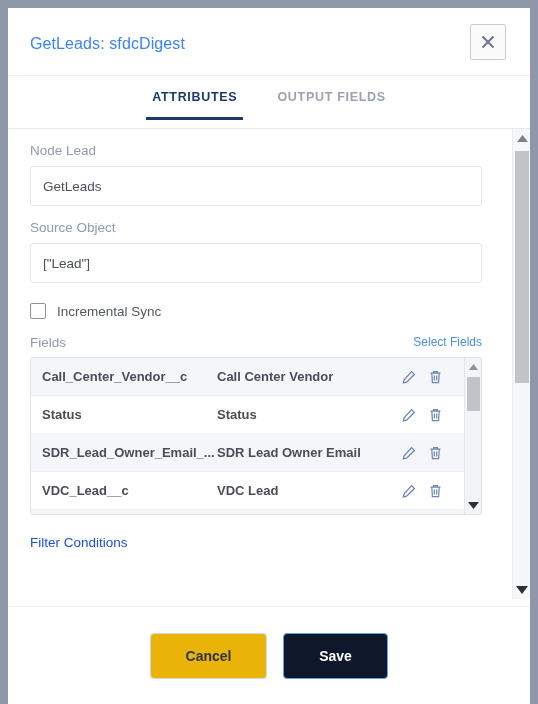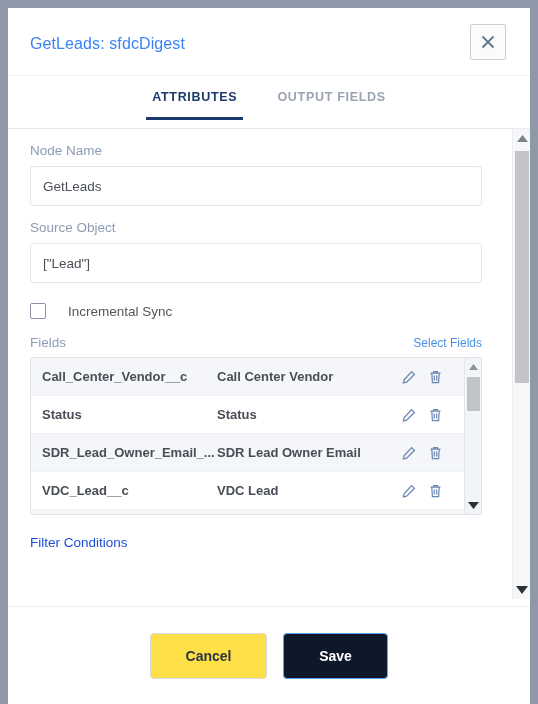--- a/index.html
+++ b/index.html
@@ -113,29 +113,29 @@
   }
   .checkbox {
     width: 16px; height: 16px;
     border: 1px solid #8a93a3;
     border-radius: 2px;
     background: #fff;
     cursor: pointer;
     box-sizing: border-box;
   }
   .check-label {
-    margin-left: 22px;
+    margin-left: 11px;
     font-size: 13.5px;
     color: #53585f;
   }
   
   .fields-head {
     display: flex;
     justify-content: space-between;
-    align-items: flex-end;
+    align-items: flex-start;
     margin: 16px 0 7px 0;
     width: 452px;
   }
   .fields-title { font-size: 13.5px; color: #8d9bb5; }
   .select-fields {
     font-size: 12px;
     color: #4a90e2;
     cursor: pointer;
     text-decoration: none;
   }
@@ -246,21 +246,21 @@
   }
   .btn {
     font-size: 14px;
     font-weight: bold;
     border-radius: 4px;
     cursor: pointer;
     font-family: "Liberation Sans", sans-serif;
   }
   .btn-cancel {
     width: 117px; height: 46px;
-    background: #fde047;
+    background: #eab308;
     border: 1px solid #d6dae0;
     color: #2c3444;
   }
   .btn-save {
     width: 105px; height: 46px;
     background: #0f172a;
     border: 1px solid #5ba4f5;
     color: #fff;
   }
 </style>
@@ -283,21 +283,21 @@
 
     <div class="tabs">
       <button class="tab active">ATTRIBUTES</button>
       <button class="tab inactive">OUTPUT FIELDS</button>
     </div>
 
     <div class="body-wrap">
       <div class="body-inner">
 
         <div class="field-group">
-          <div class="flabel">Node Name</div>
+          <div class="flabel">Node Lead</div>
           <input class="finput" type="text" value="GetLeads" style="">
         </div>
 
         <div class="field-group">
           <div class="flabel">Source Object</div>
           <input class="finput" type="text" value="[&quot;Lead&quot;]" style="">
         </div>
 
         <div class="field-group">
           <div class="check-row">

